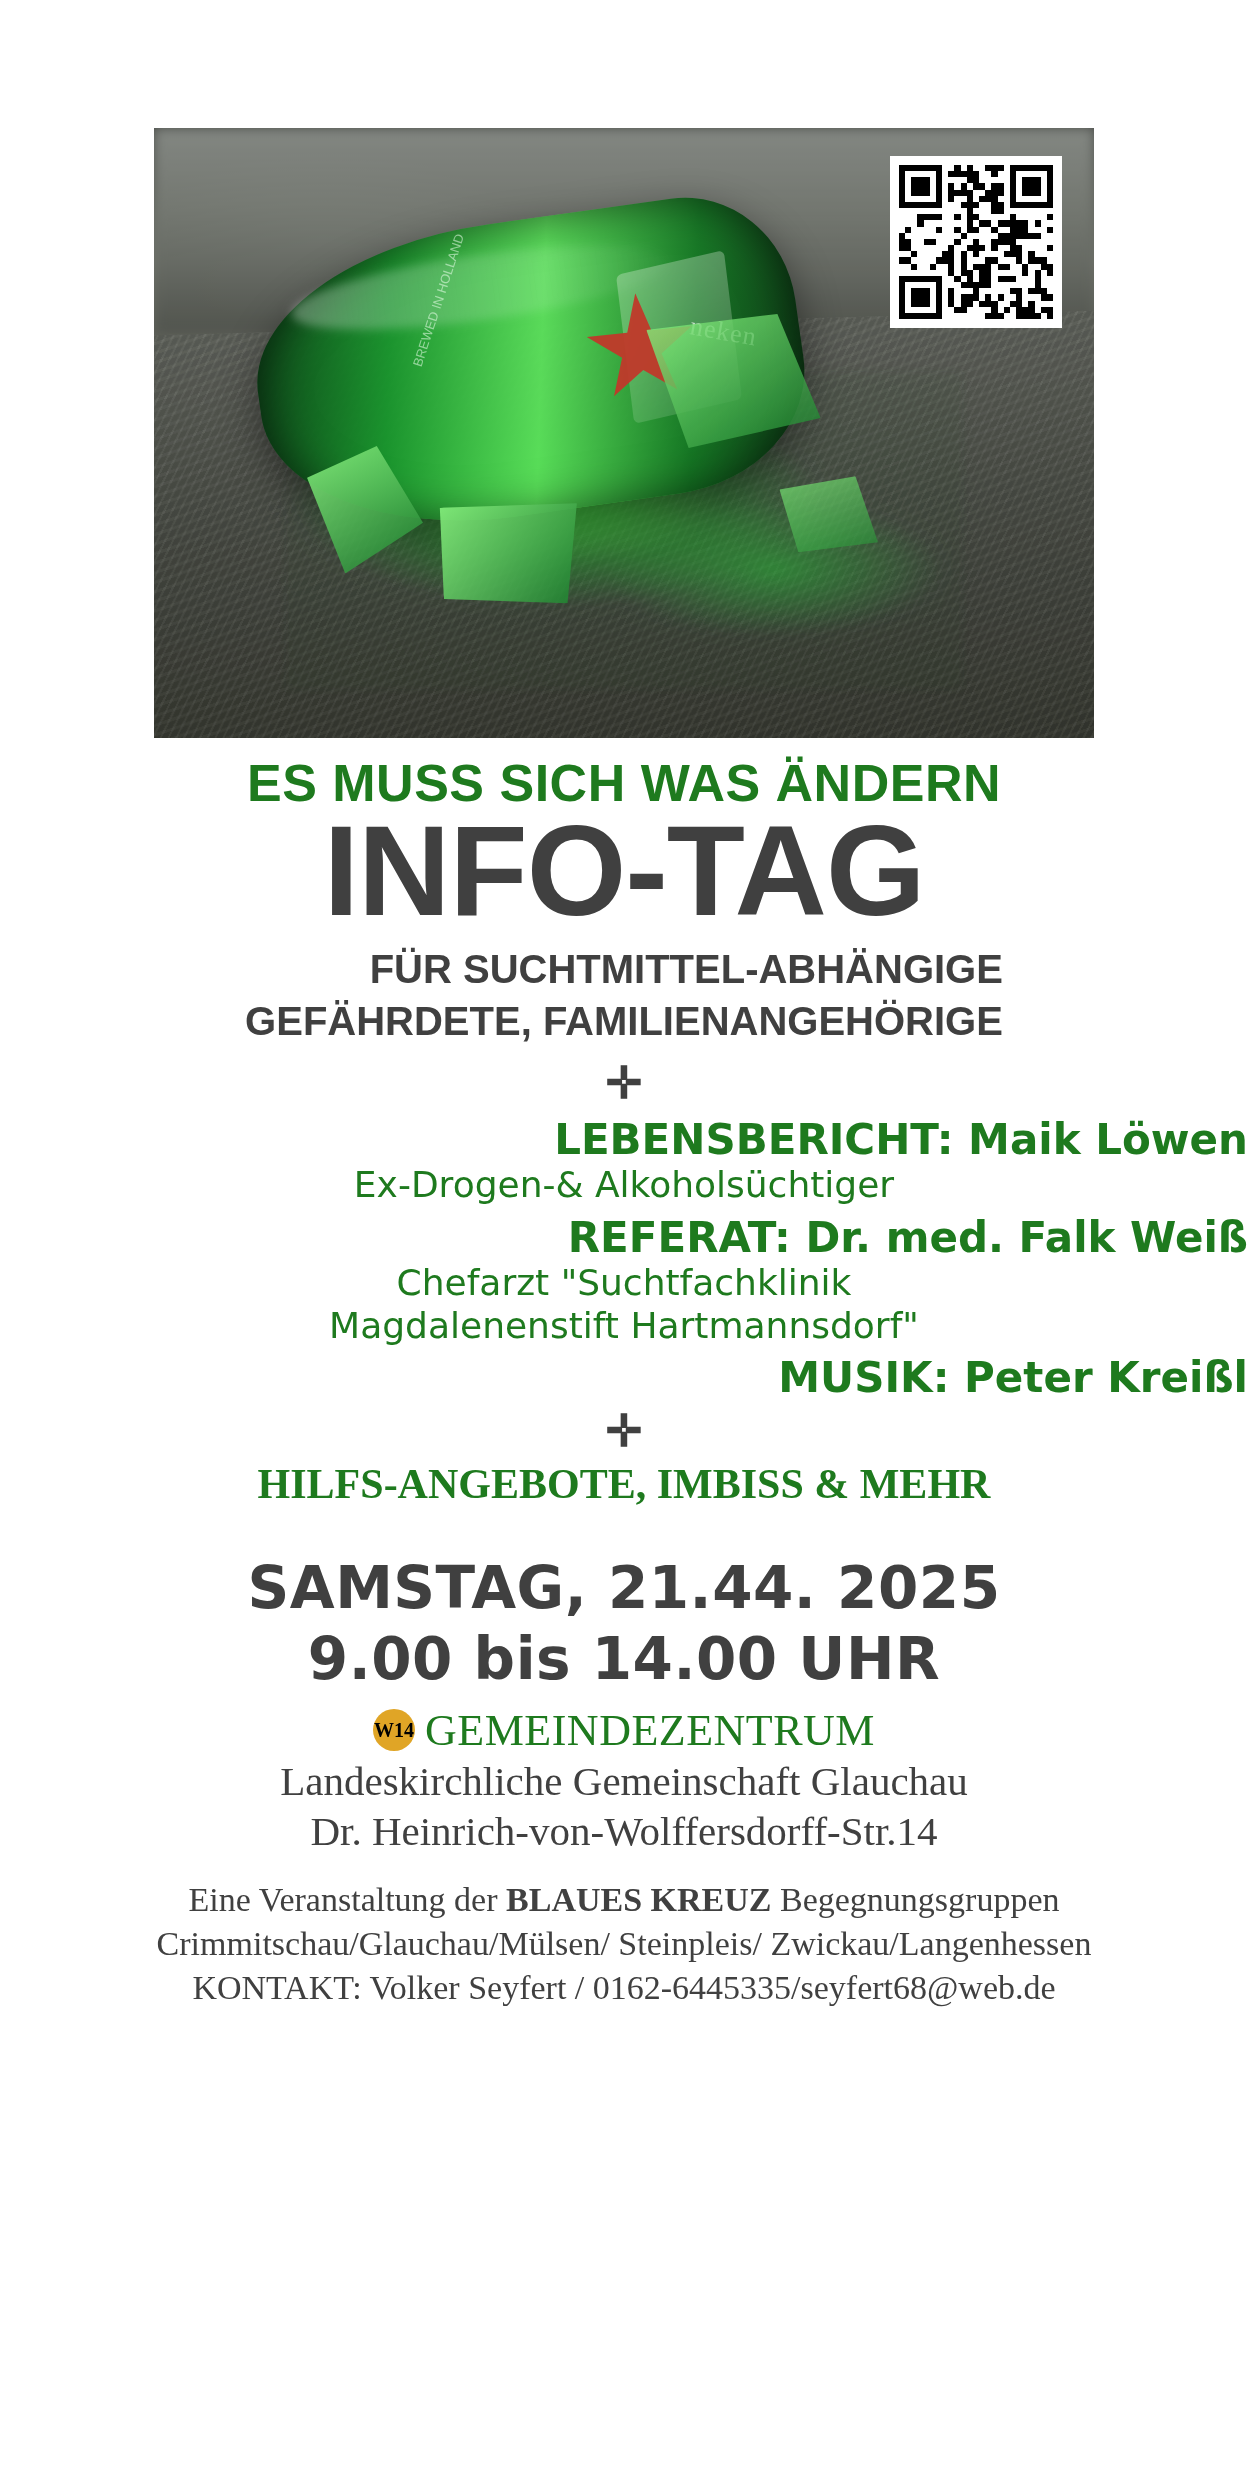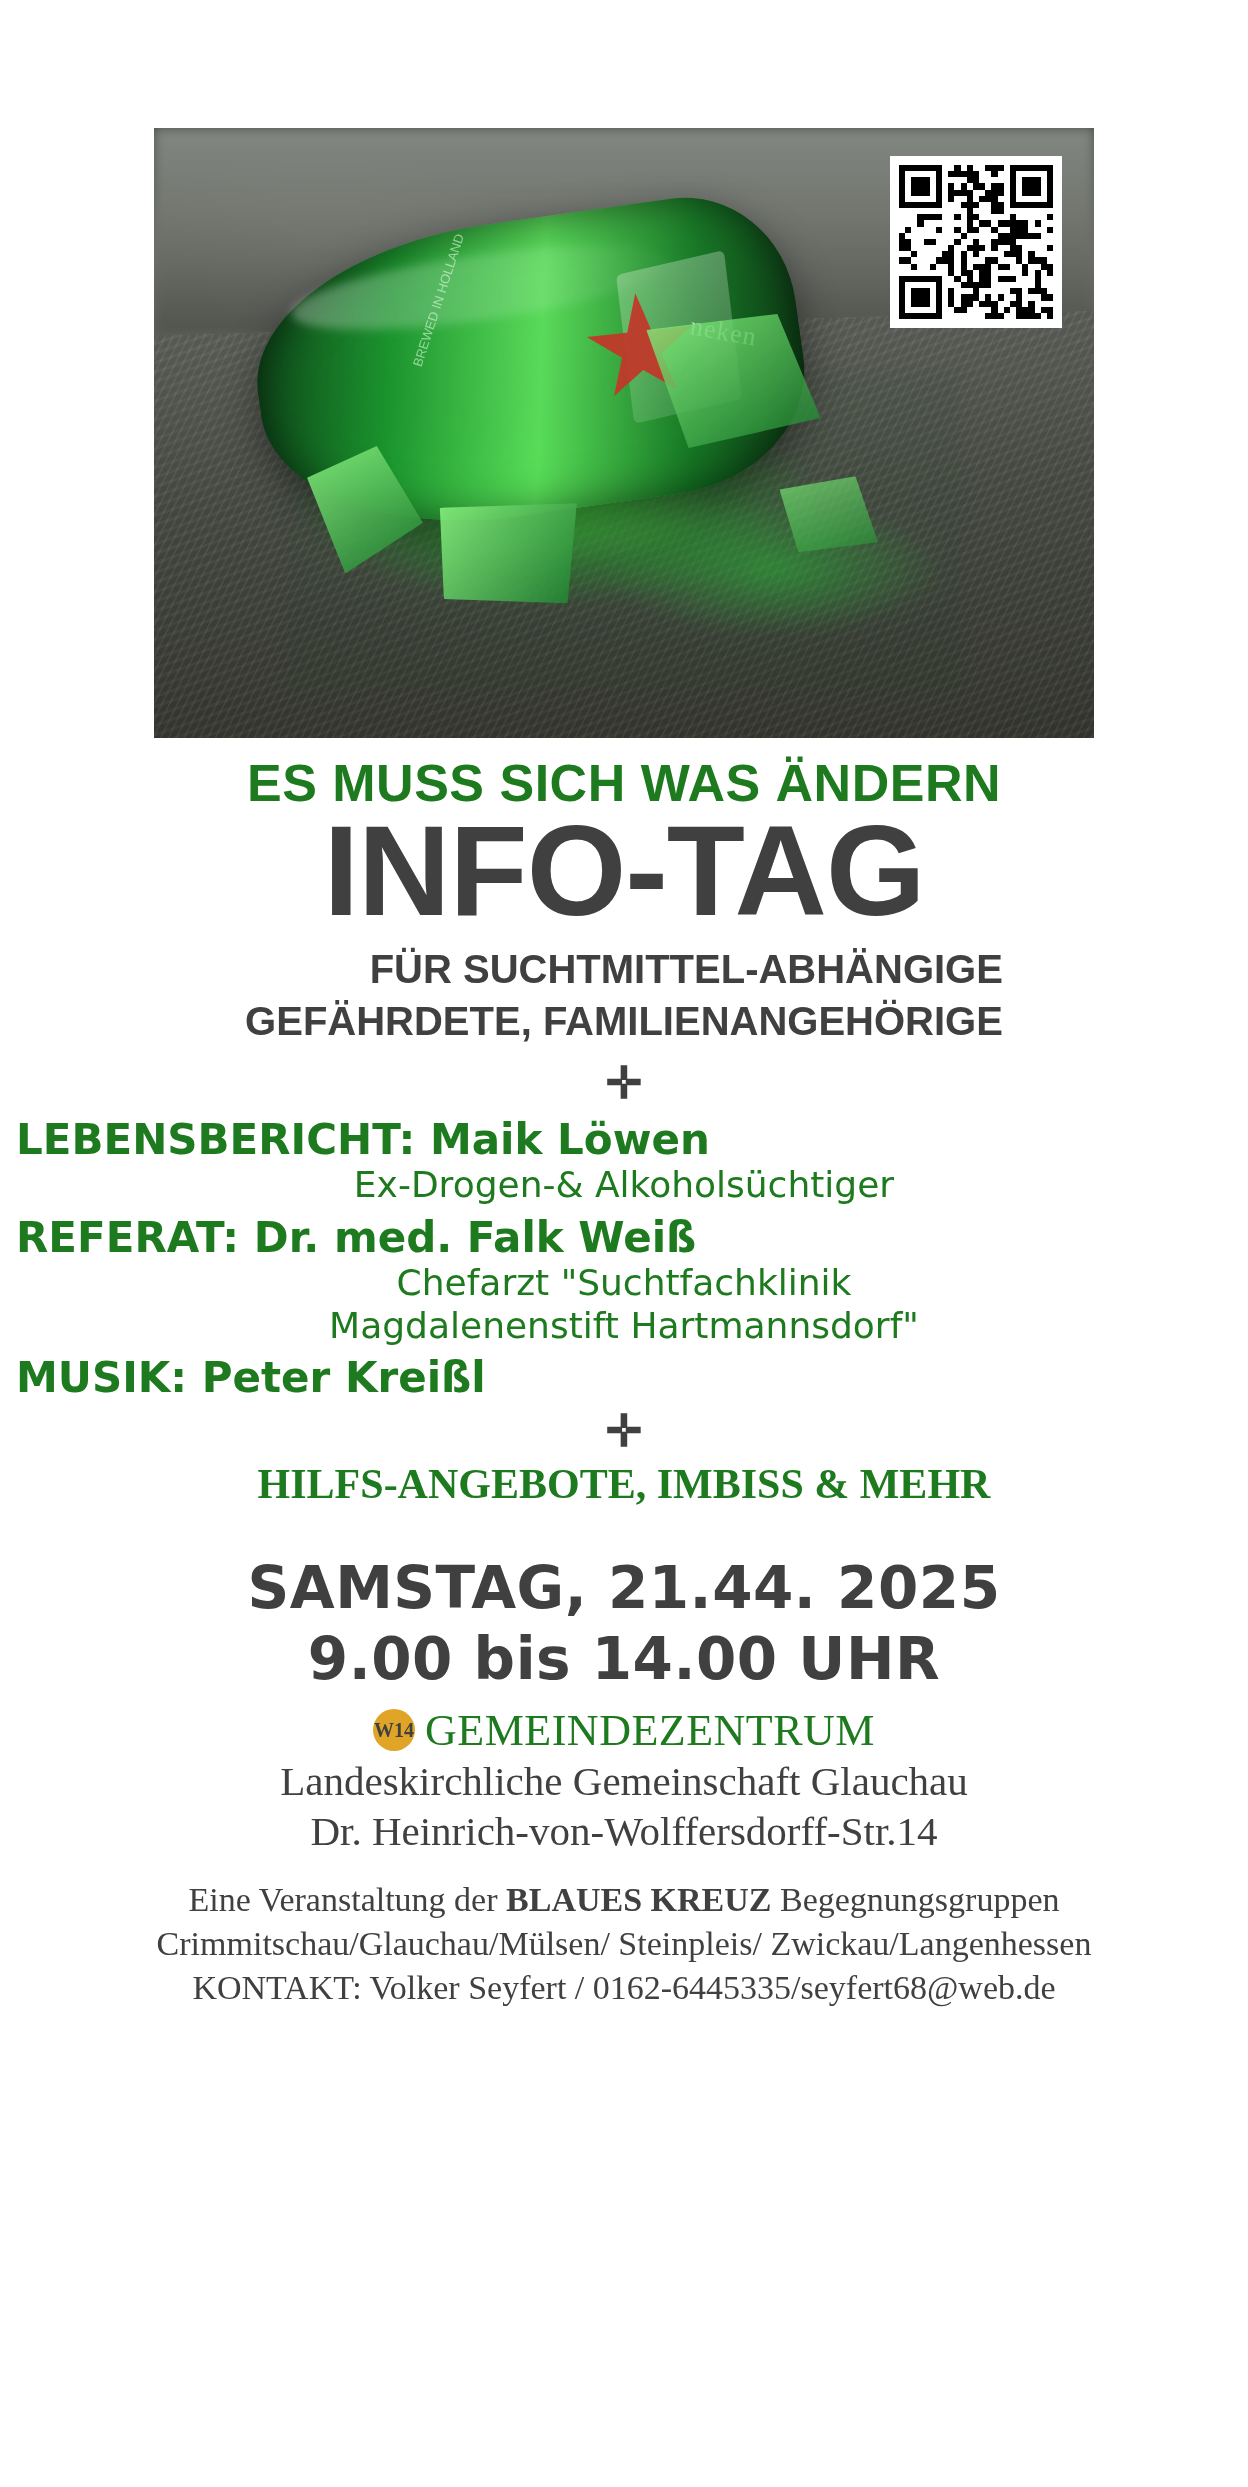--- a/index.html
+++ b/index.html
@@ -186,21 +186,21 @@
     font-weight: bold;
     line-height: 1;
     margin: 14px 0 10px;
     text-align: center;
   }
   .prog-line-bold {
     font-family: "DejaVu Sans", sans-serif;
     font-size: 42px;
     font-weight: bold;
     line-height: 1.18;
-    text-align: left;
+    text-align: right;
     padding-left: 16px;
   }
   .prog-line {
     font-family: "DejaVu Sans", sans-serif;
     font-size: 36px;
     line-height: 1.18;
     text-align: center;
   }
   .block-gap { height: 6px; }
   .hilfs {
@@ -223,21 +223,21 @@
     margin-top: 10px;
     display: flex;
     align-items: center;
     justify-content: center;
     gap: 10px;
   }
   .w-badge {
     width: 42px; height: 42px;
     border-radius: 50%;
     background: #e0a526;
-    color: #404040;
+    color: #000000;
     font-size: 20px;
     font-weight: bold;
     display: flex;
     align-items: center;
     justify-content: center;
     font-family: "Liberation Serif", serif;
   }
   .venue {
     font-family: "Liberation Serif", serif;
     font-size: 44px;

